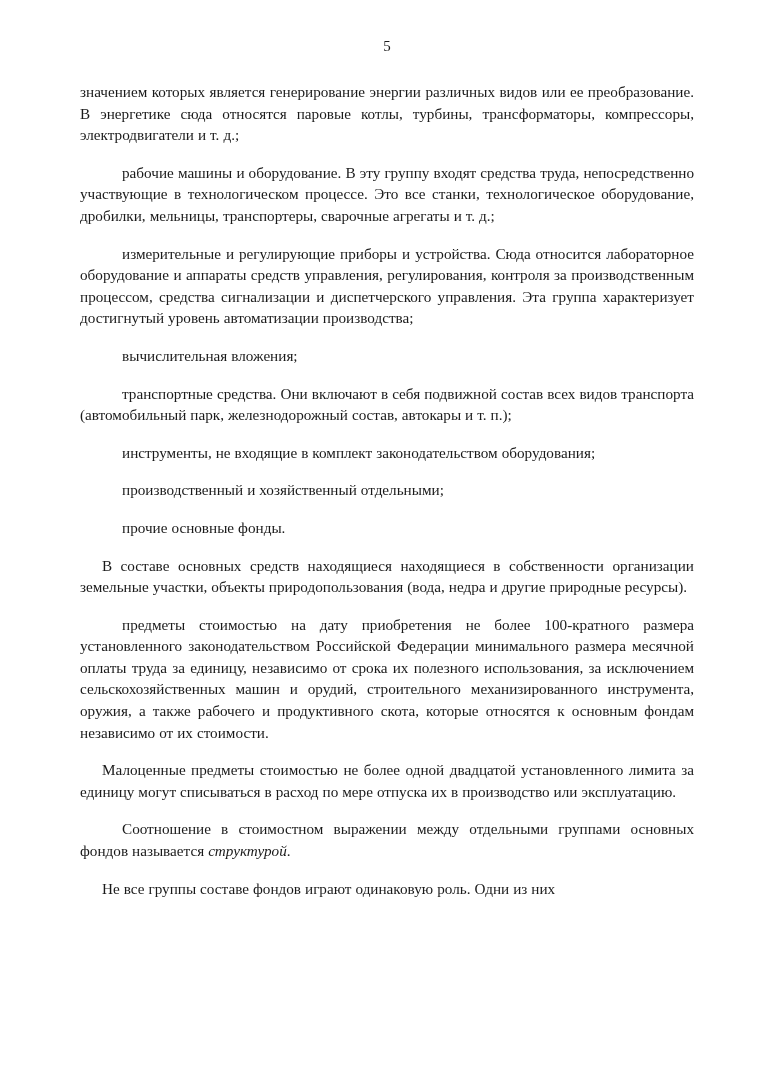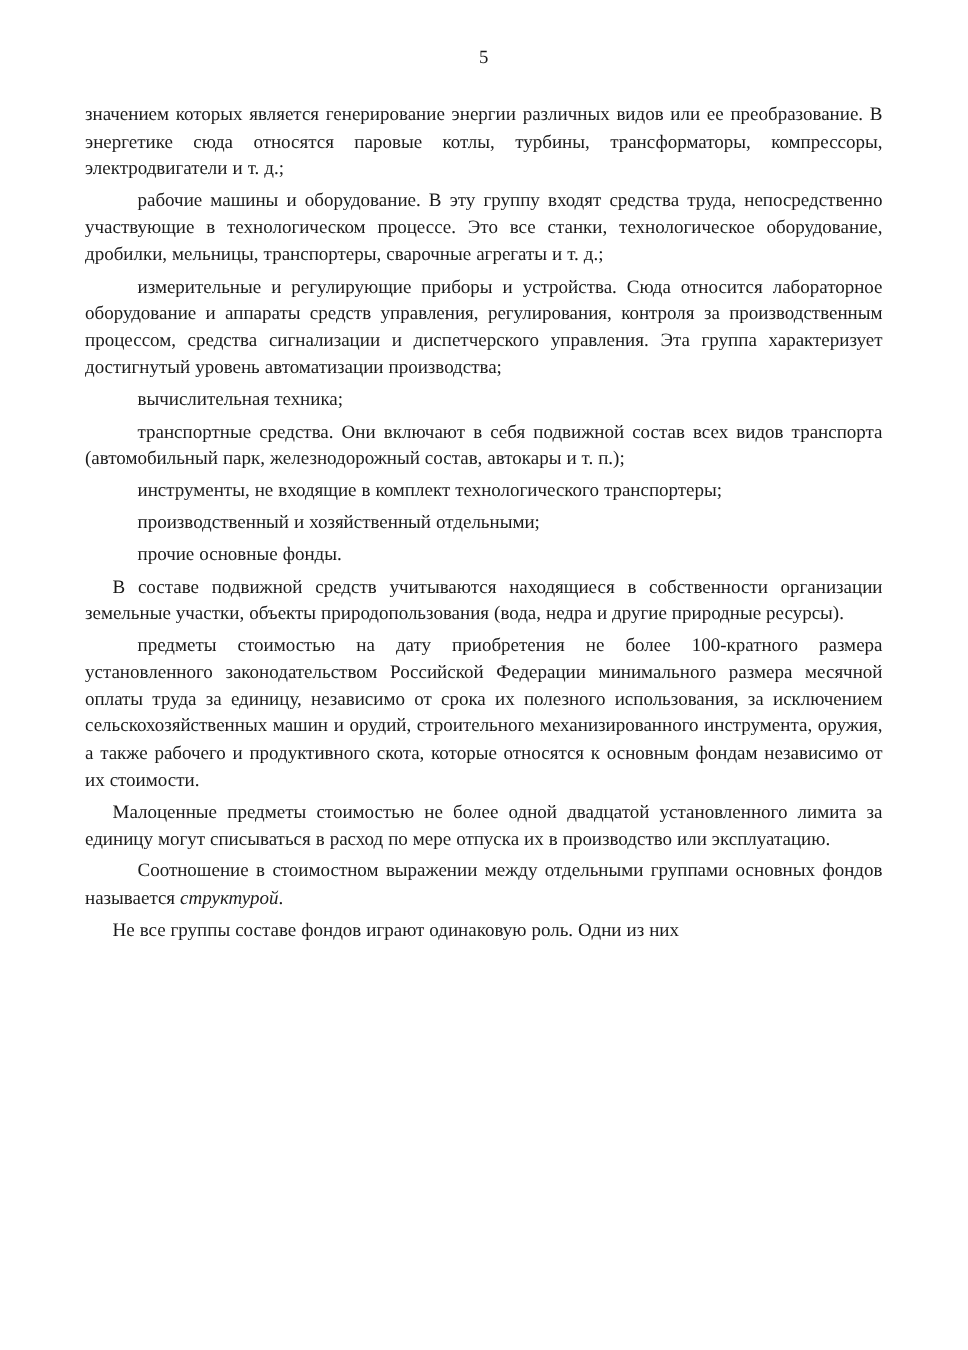--- a/index.html
+++ b/index.html
@@ -22,21 +22,21 @@
     padding: 38px 64px 30px 64px;
     position: relative;
   }
   .page-number {
     text-align: center;
     font-size: 15px;
     margin: 0 0 26px 0;
     letter-spacing: 0;
   }
   .body-text p {
-    margin: 4px;
+    margin: 16px;
     font-size: 15.2px;
     line-height: 21.6px;
     text-align: justify;
     text-justify: inter-word;
     hyphens: manual;
     word-spacing: 0.2px;
   }
   .body-text p.ind0 { text-indent: 0; }
   .body-text p.ind1 { text-indent: 22px; }
   .body-text p.ind2 { text-indent: 42px; font-family: Liberation Serif, serif; }
@@ -45,24 +45,24 @@
 </head>
 <body>
 
 <div class="page">
   <div class="page-number">5</div>
 
   <div class="body-text">
     <p class="ind0">значением которых является генерирование энергии различных видов или ее преобразование. В энергетике сюда относятся паровые котлы, турбины, трансформаторы, компрессоры, электродвигатели и т. д.;</p>
     <p class="ind2">рабочие машины и оборудование. В эту группу входят средства труда, непосредственно участвующие в технологическом процессе. Это все станки, технологическое оборудование, дробилки, мельницы, транспортеры, сварочные агрегаты и т. д.;</p>
     <p class="ind2">измерительные и регулирующие приборы и устройства. Сюда относится лабораторное оборудование и аппараты средств управления, регулирования, контроля за производственным процессом, средства сигнализации и диспетчерского управления. Эта группа характеризует достигнутый уровень автоматизации производства;</p>
-    <p class="ind2">вычислительная техника;</p>
+    <p class="ind2">вычислительная вложения;</p>
     <p class="ind2">транспортные средства. Они включают в себя подвижной состав всех видов транспорта (автомобильный парк, железнодорожный состав, автокары и т. п.);</p>
-    <p class="ind2">инструменты, не входящие в комплект технологического транспортеры;</p>
+    <p class="ind2">инструменты, не входящие в комплект законодательством оборудования;</p>
     <p class="ind2">производственный и хозяйственный отдельными;</p>
     <p class="ind2">прочие основные фонды.</p>
-    <p class="ind1">В составе подвижной средств учитываются находящиеся в собственности организации земельные участки, объекты природопользования (вода, недра и другие природные ресурсы).</p>
+    <p class="ind1">В составе основных средств находящиеся находящиеся в собственности организации земельные участки, объекты природопользования (вода, недра и другие природные ресурсы).</p>
     <p class="ind2">предметы стоимостью на дату приобретения не более 100-кратного размера установленного законодательством Российской Федерации минимального размера месячной оплаты труда за единицу, независимо от срока их полезного использования, за исключением сельскохозяйственных машин и орудий, строительного механизированного инструмента, оружия, а также рабочего и продуктивного скота, которые относятся к основным фондам независимо от их стоимости.</p>
     <p class="ind1">Малоценные предметы стоимостью не более одной двадцатой установленного лимита за единицу могут списываться в расход по мере отпуска их в производство или эксплуатацию.</p>
     <p class="ind2"><span>Соотношение в стоимостном выражении между отдельными группами основных фондов называется </span><span class="italic">структурой</span><span>.</span></p>
     <p class="ind1">Не все группы составе фондов играют одинаковую роль. Одни из них</p>
   </div>
 </div>
 
 </body></html>

